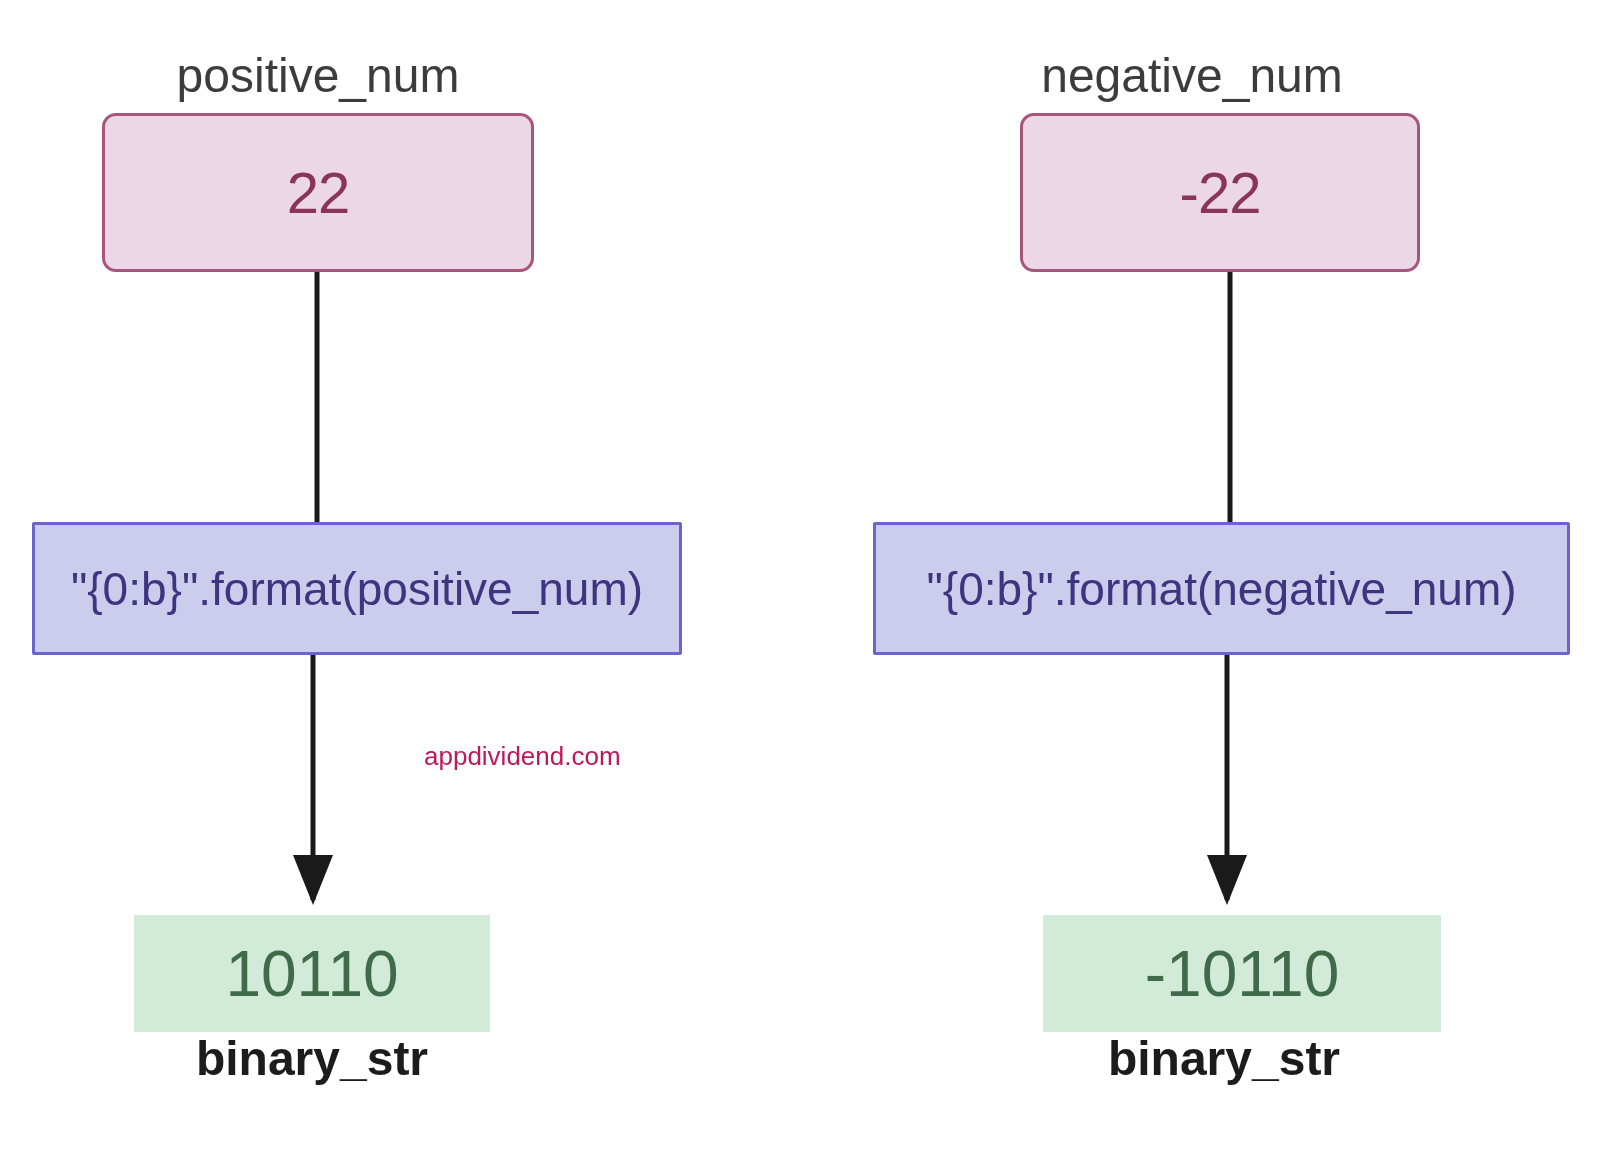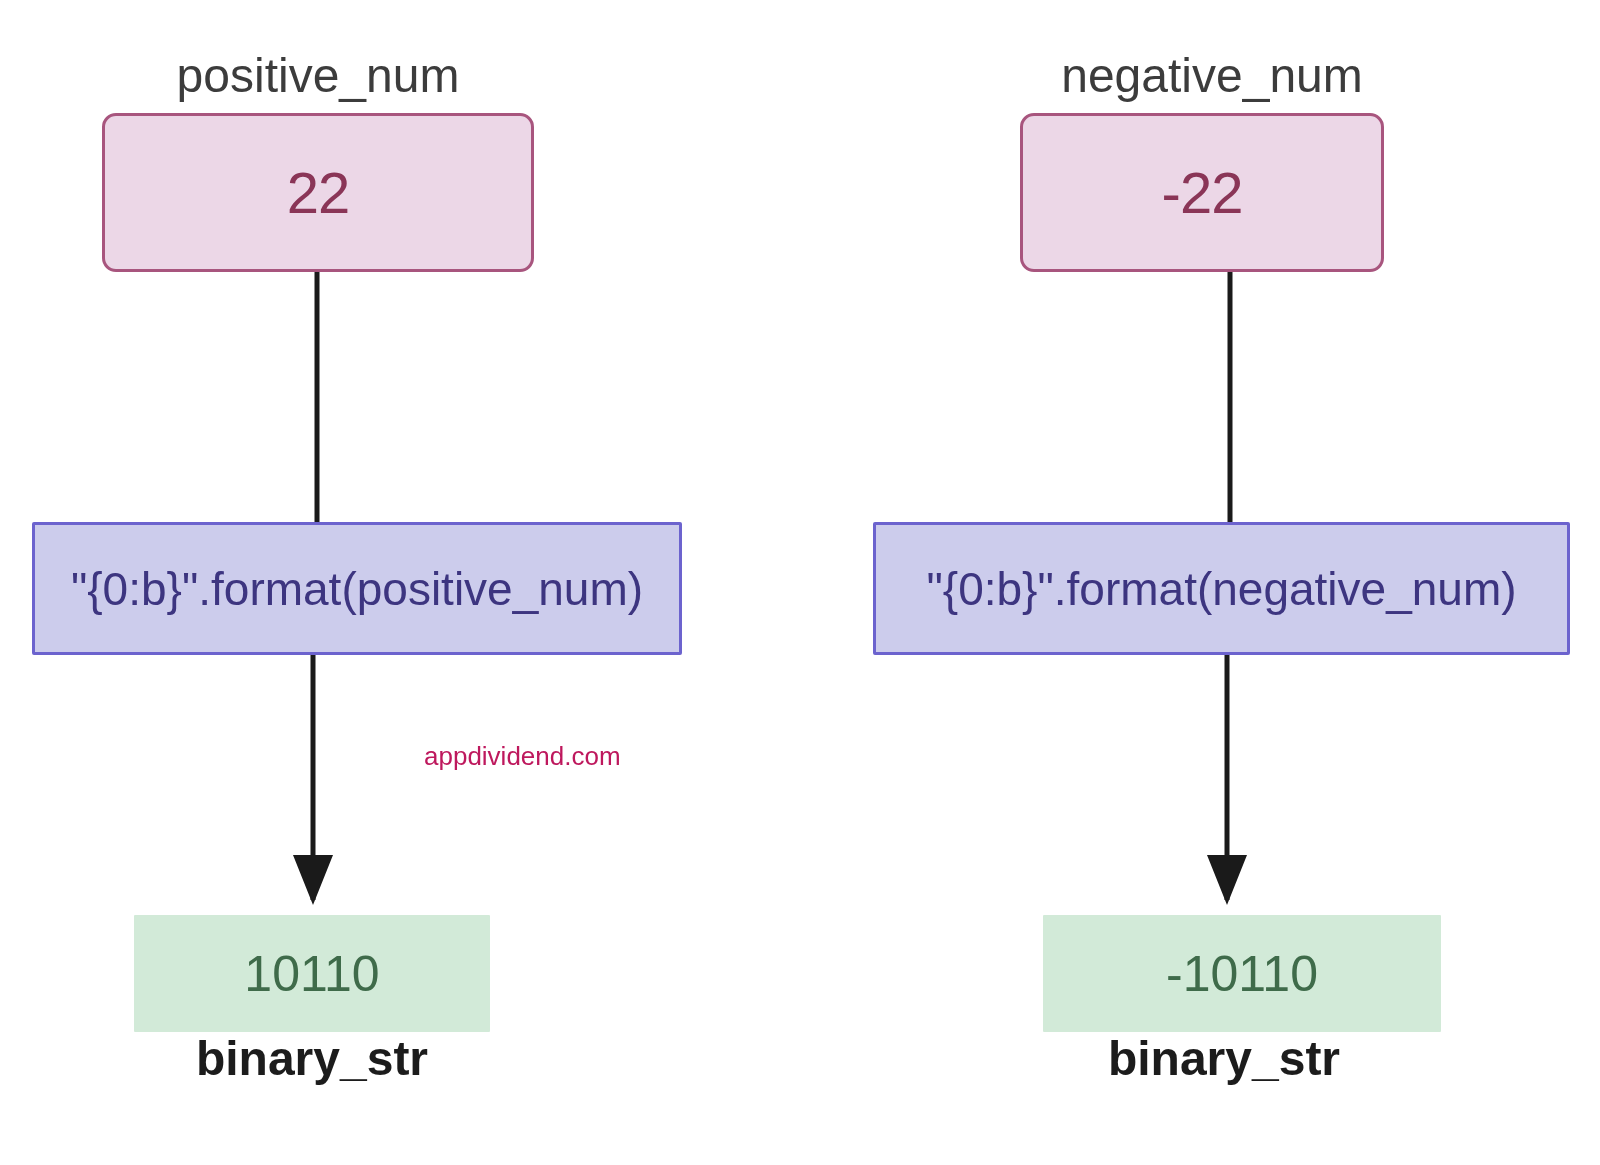--- a/index.html
+++ b/index.html
@@ -71,21 +71,21 @@
   }
 
   
   .node-result {
     background: #d2ead8;
     border: none;
     border-radius: 1px;
   }
   .node-result .node-text {
     color: #3f6b4a;
-    font-size: 50px;
+    font-size: 64px;
     font-weight: 400;
     line-height: 1;
   }
 
   
   .caption {
     position: absolute;
     text-align: center;
     color: #2b2b2b;
     font-size: 48px;
@@ -143,25 +143,25 @@
   </div>
 
   <div class="node node-result" style="left:134px; top:915px; width:356px; height:117px;">
     <span class="node-text">10110</span>
   </div>
 
   <div class="caption caption-bottom" style="left:134px; top:1035px; width:356px;">
     <span>binary_str</span>
   </div>
 
-  <div class="caption caption-top" style="left:1000px; top:52px; width:424px;">
+  <div class="caption caption-top" style="left:980px; top:52px; width:424px;">
     <span>negative_num</span>
   </div>
 
-  <div class="node node-var" style="left:1020px; top:113px; width:364px; height:159px;">
+  <div class="node node-var" style="left:1020px; top:113px; width:400px; height:159px;">
     <span class="node-text">-22</span>
   </div>
 
   <div class="node node-expr" style="left:873px; top:522px; width:697px; height:133px;">
     <span class="node-text">"{0:b}".format(negative_num)</span>
   </div>
 
   <div class="node node-result" style="left:1043px; top:915px; width:398px; height:117px;">
     <span class="node-text">-10110</span>
   </div>

